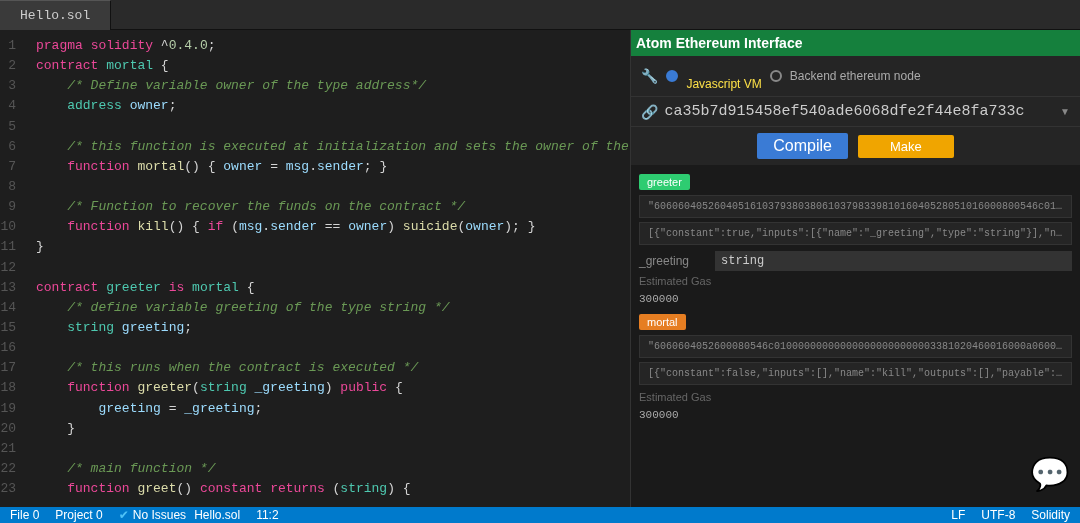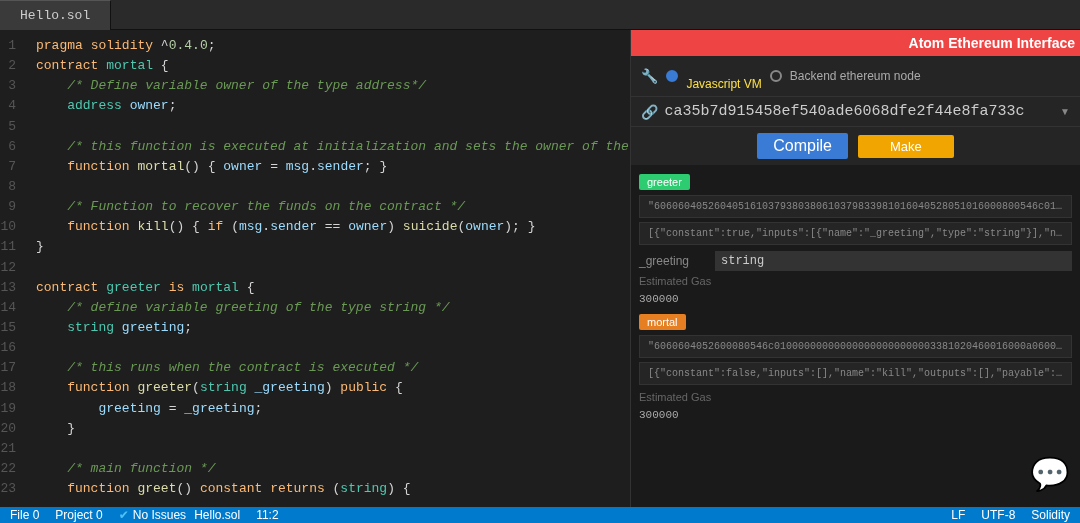--- a/index.html
+++ b/index.html
@@ -72,44 +72,44 @@
     .code-content {
       flex: 1;
       padding: 6px 10px 0 6px;
       overflow: auto;
       white-space: pre;
       font-size: 13px;
       line-height: 1.55;
     }
 
     
-    .kw { color: #fdba74; }
+    .kw { color: #ec4899; }
     .fn { color: #dcdcaa; }
     .cmt { color: #6a9955; font-style: italic; }
     .num { color: #b5cea8; }
     .type { color: #4ec9b0; }
     .punc { color: #d4d4d4; }
     .ident { color: #9cdcfe; }
     .op { color: #d4d4d4; }
 
     
     .right-panel {
       flex: 1;
       background: #1a1a1a;
       display: flex;
       flex-direction: column;
       border-left: 1px solid #333;
       overflow: hidden;
     }
 
     
     .aei-header {
-      background: #ef4444;
+      background: #15803d;
       color: #fff;
-      text-align: right;
+      text-align: left;
       padding: 5px;
       font-size: 14px;
       font-weight: bold;
       font-family: Arial, sans-serif;
     }
 
     .vm-row {
       display: flex;
       align-items: center;
       padding: 5px 10px;

